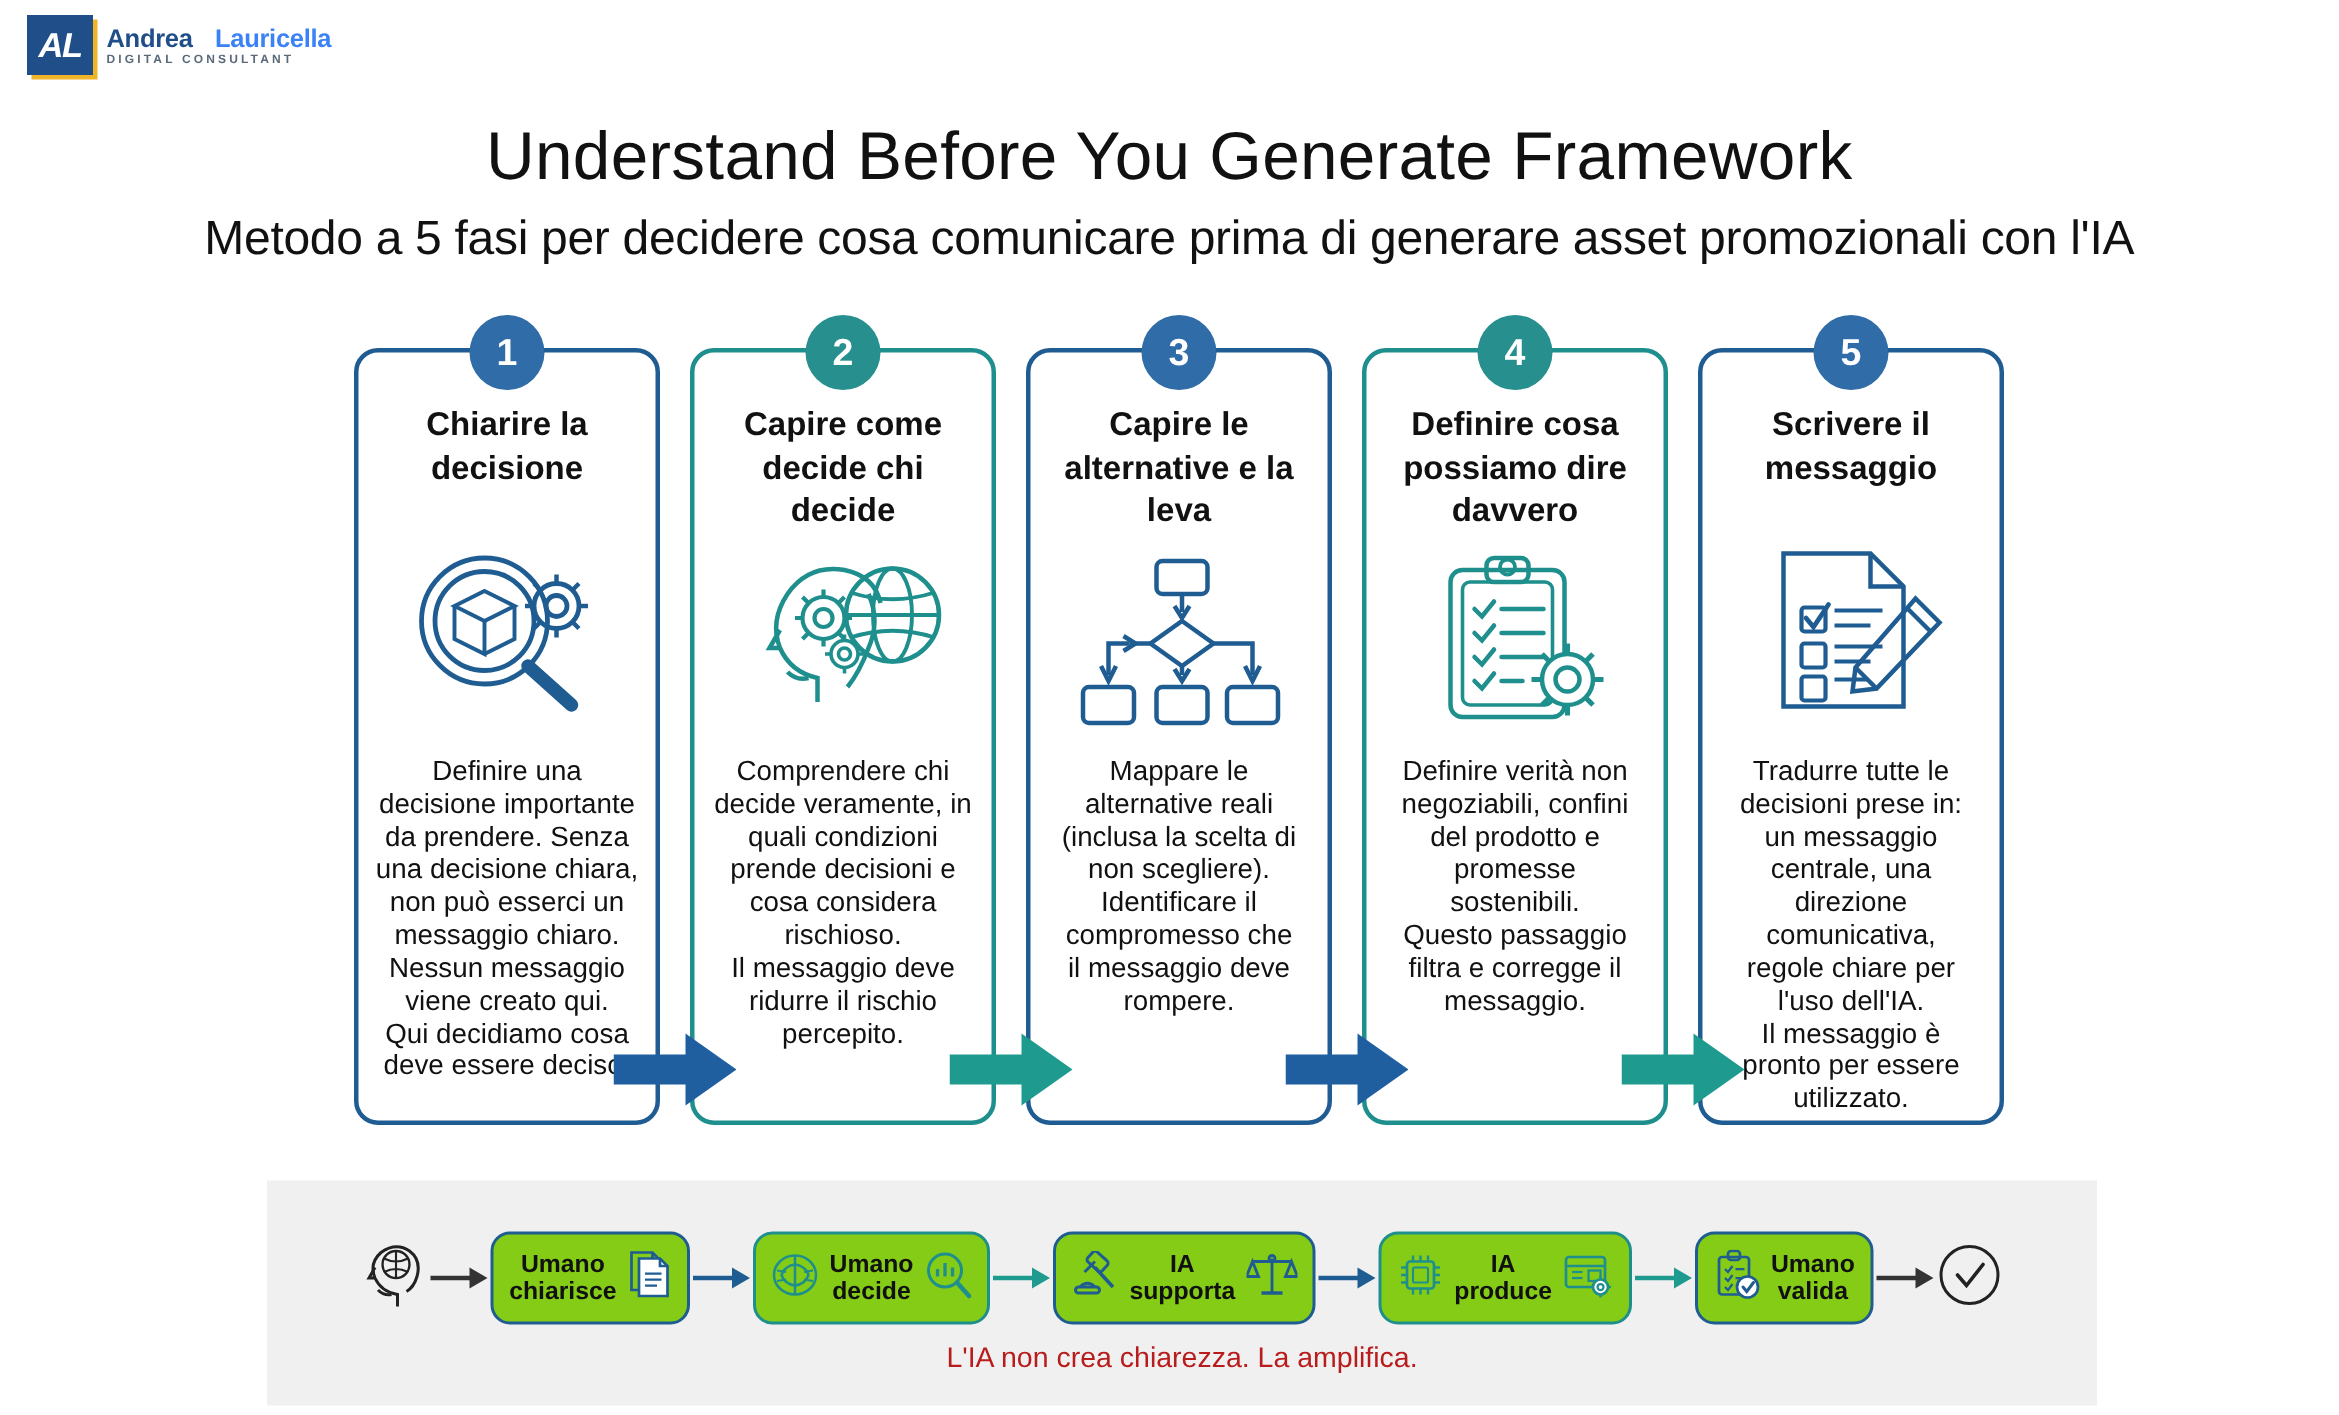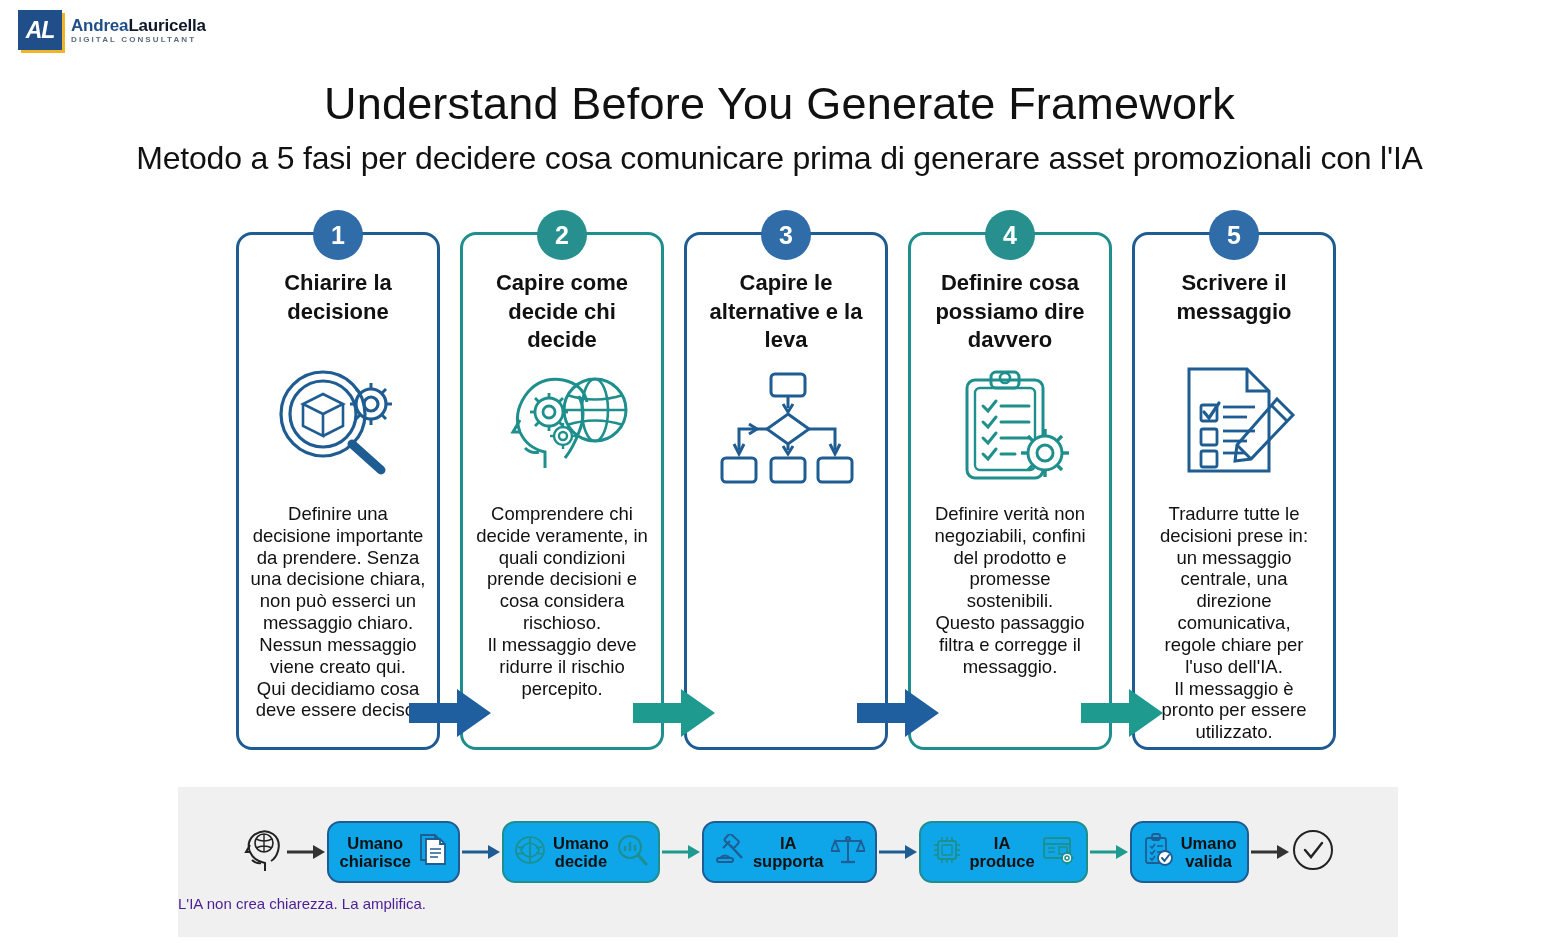--- a/index.html
+++ b/index.html
@@ -15,21 +15,21 @@
   .logo-wrap { position:absolute; left:18px; top:10px; display:flex; align-items:center; gap:9px; }
   .logo-mark {
     width:44px; height:40px; background:#1F4E89; position:relative;
     display:flex; align-items:center; justify-content:center;
     box-shadow: 3px 3px 0 0 #f0b429;
   }
   .logo-mark .al { color:#fff; font-weight:bold; font-size:23px; letter-spacing:-1px;
     font-family:"Liberation Sans",sans-serif; font-style:italic; }
   .logo-text { line-height:1.0; }
   .logo-name { font-size:17px; font-weight:bold; color:#1F4E89; letter-spacing:-0.2px; }
-  .logo-name .yellow { color:#0f172a; }
+  .logo-name .yellow { color:#3b82f6;padding-left:15px; }
   .logo-sub { font-size:8px; letter-spacing:2.1px; color:#5a6a7a; font-weight:bold; margin-top:2px; }
 
   
   .title {
     position:absolute; left:0; right:0; top:78px; text-align:center;
     font-size:45px; color:#111; font-weight:400; letter-spacing:0.2px;
     font-family:"Liberation Sans",sans-serif;
   }
   .subtitle {
     position:absolute; left:0; right:0; top:140px; text-align:center;
@@ -70,32 +70,32 @@
   
   .strip {
     position:absolute; left:178px; top:787px; width:1220px; height:150px;
     background:#f0f0f0;
   }
   .flow {
     position:absolute; left:0; top:28px; width:1220px; height:74px;
     display:flex; align-items:center; justify-content:center; gap:0px;
   }
   .chip {
-    height:62px; border:2px solid #1F5C92; border-radius:13px; background:#0ea5e9;
+    height:62px; border:2px solid #1F5C92; border-radius:13px; background:#84cc16;
     display:flex; align-items:center; justify-content:center; gap:7px; padding:0 10px;
   }
   .chip.teal { border-color:#1E8F8C; }
   .chip-label {
     font-size:16.5px; font-weight:bold; color:#111; line-height:1.12;
     text-align:center; white-space:pre-line;
   }
   .sm-arrow { width:42px; height:22px; flex:0 0 auto; }
   .strip-caption {
-    position:absolute; left:0; right:0; top:108px; text-align:left;
-    font-size:15px; color:#4c1d95;
+    position:absolute; left:0; right:0; top:108px; text-align:center;
+    font-size:19px; color:#b91c1c;
   }
   .head-icon { margin-right:2px; }
 </style>
 </head>
 <body>
 
 <div id="page">
 
   <div class="logo-wrap">
     <div class="logo-mark">
@@ -227,20 +227,28 @@
             <path d="M23 72 L28 82 L33 72"></path>
           <line x1="77" y1="72" x2="77" y2="78"></line>
             <path d="M72 74 L77 82 L82 74"></path>
           <path d="M98 57 L124 57 L124 78"></path>
             <path d="M119 72 L124 82 L129 72"></path>
           <rect x="11" y="86" width="34" height="24" rx="4"></rect>
           <rect x="60" y="86" width="34" height="24" rx="4"></rect>
           <rect x="107" y="86" width="34" height="24" rx="4"></rect>
         </svg>
       </div>
+      <div class="card-body">Mappare le
+alternative reali
+(inclusa la scelta di
+non scegliere).
+Identificare il
+compromesso che
+il messaggio deve
+rompere.</div>
     </div>
 
     <div class="card teal" style="left:672px;">
       <div class="badge teal">4</div>
       <div class="card-title">Definire cosa
 possiamo dire
 davvero</div>
       <div class="icon-box" style="top:132px;">
         <svg width="150" height="118" viewBox="0 0 150 118" fill="none" stroke="#1E8F8C" stroke-width="3">
           <rect x="32" y="12" width="76" height="98" rx="8"></rect>

